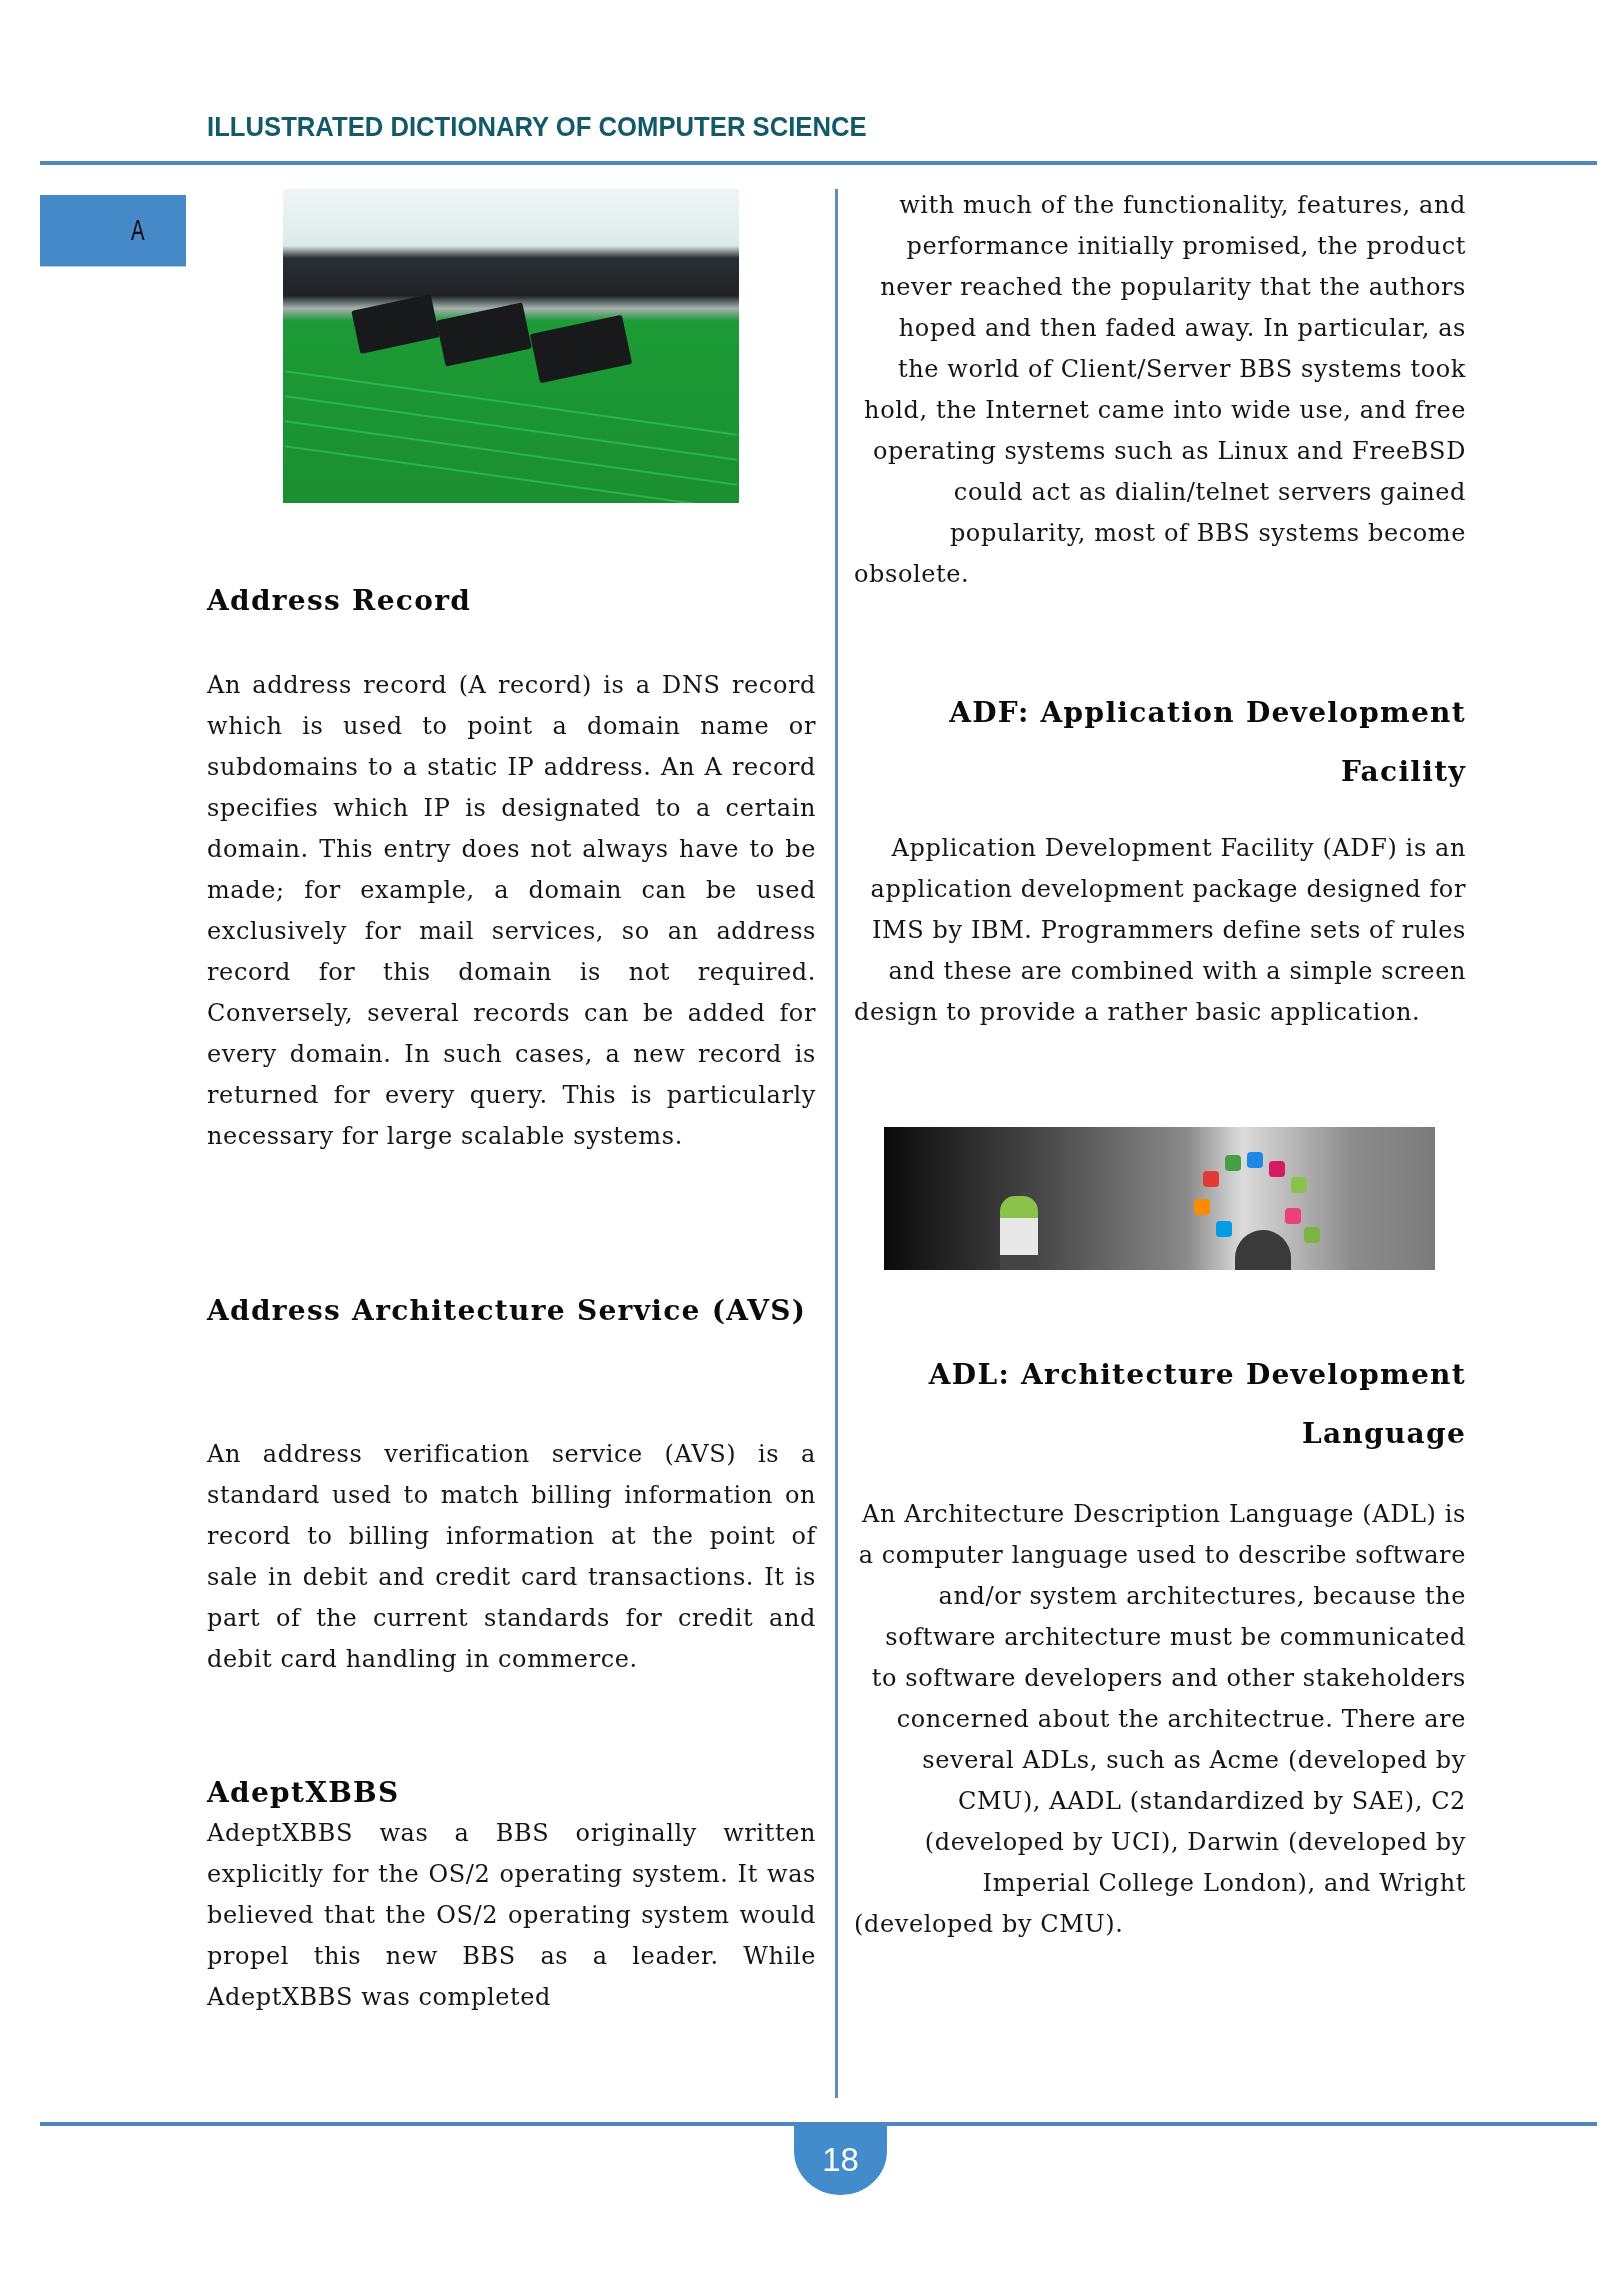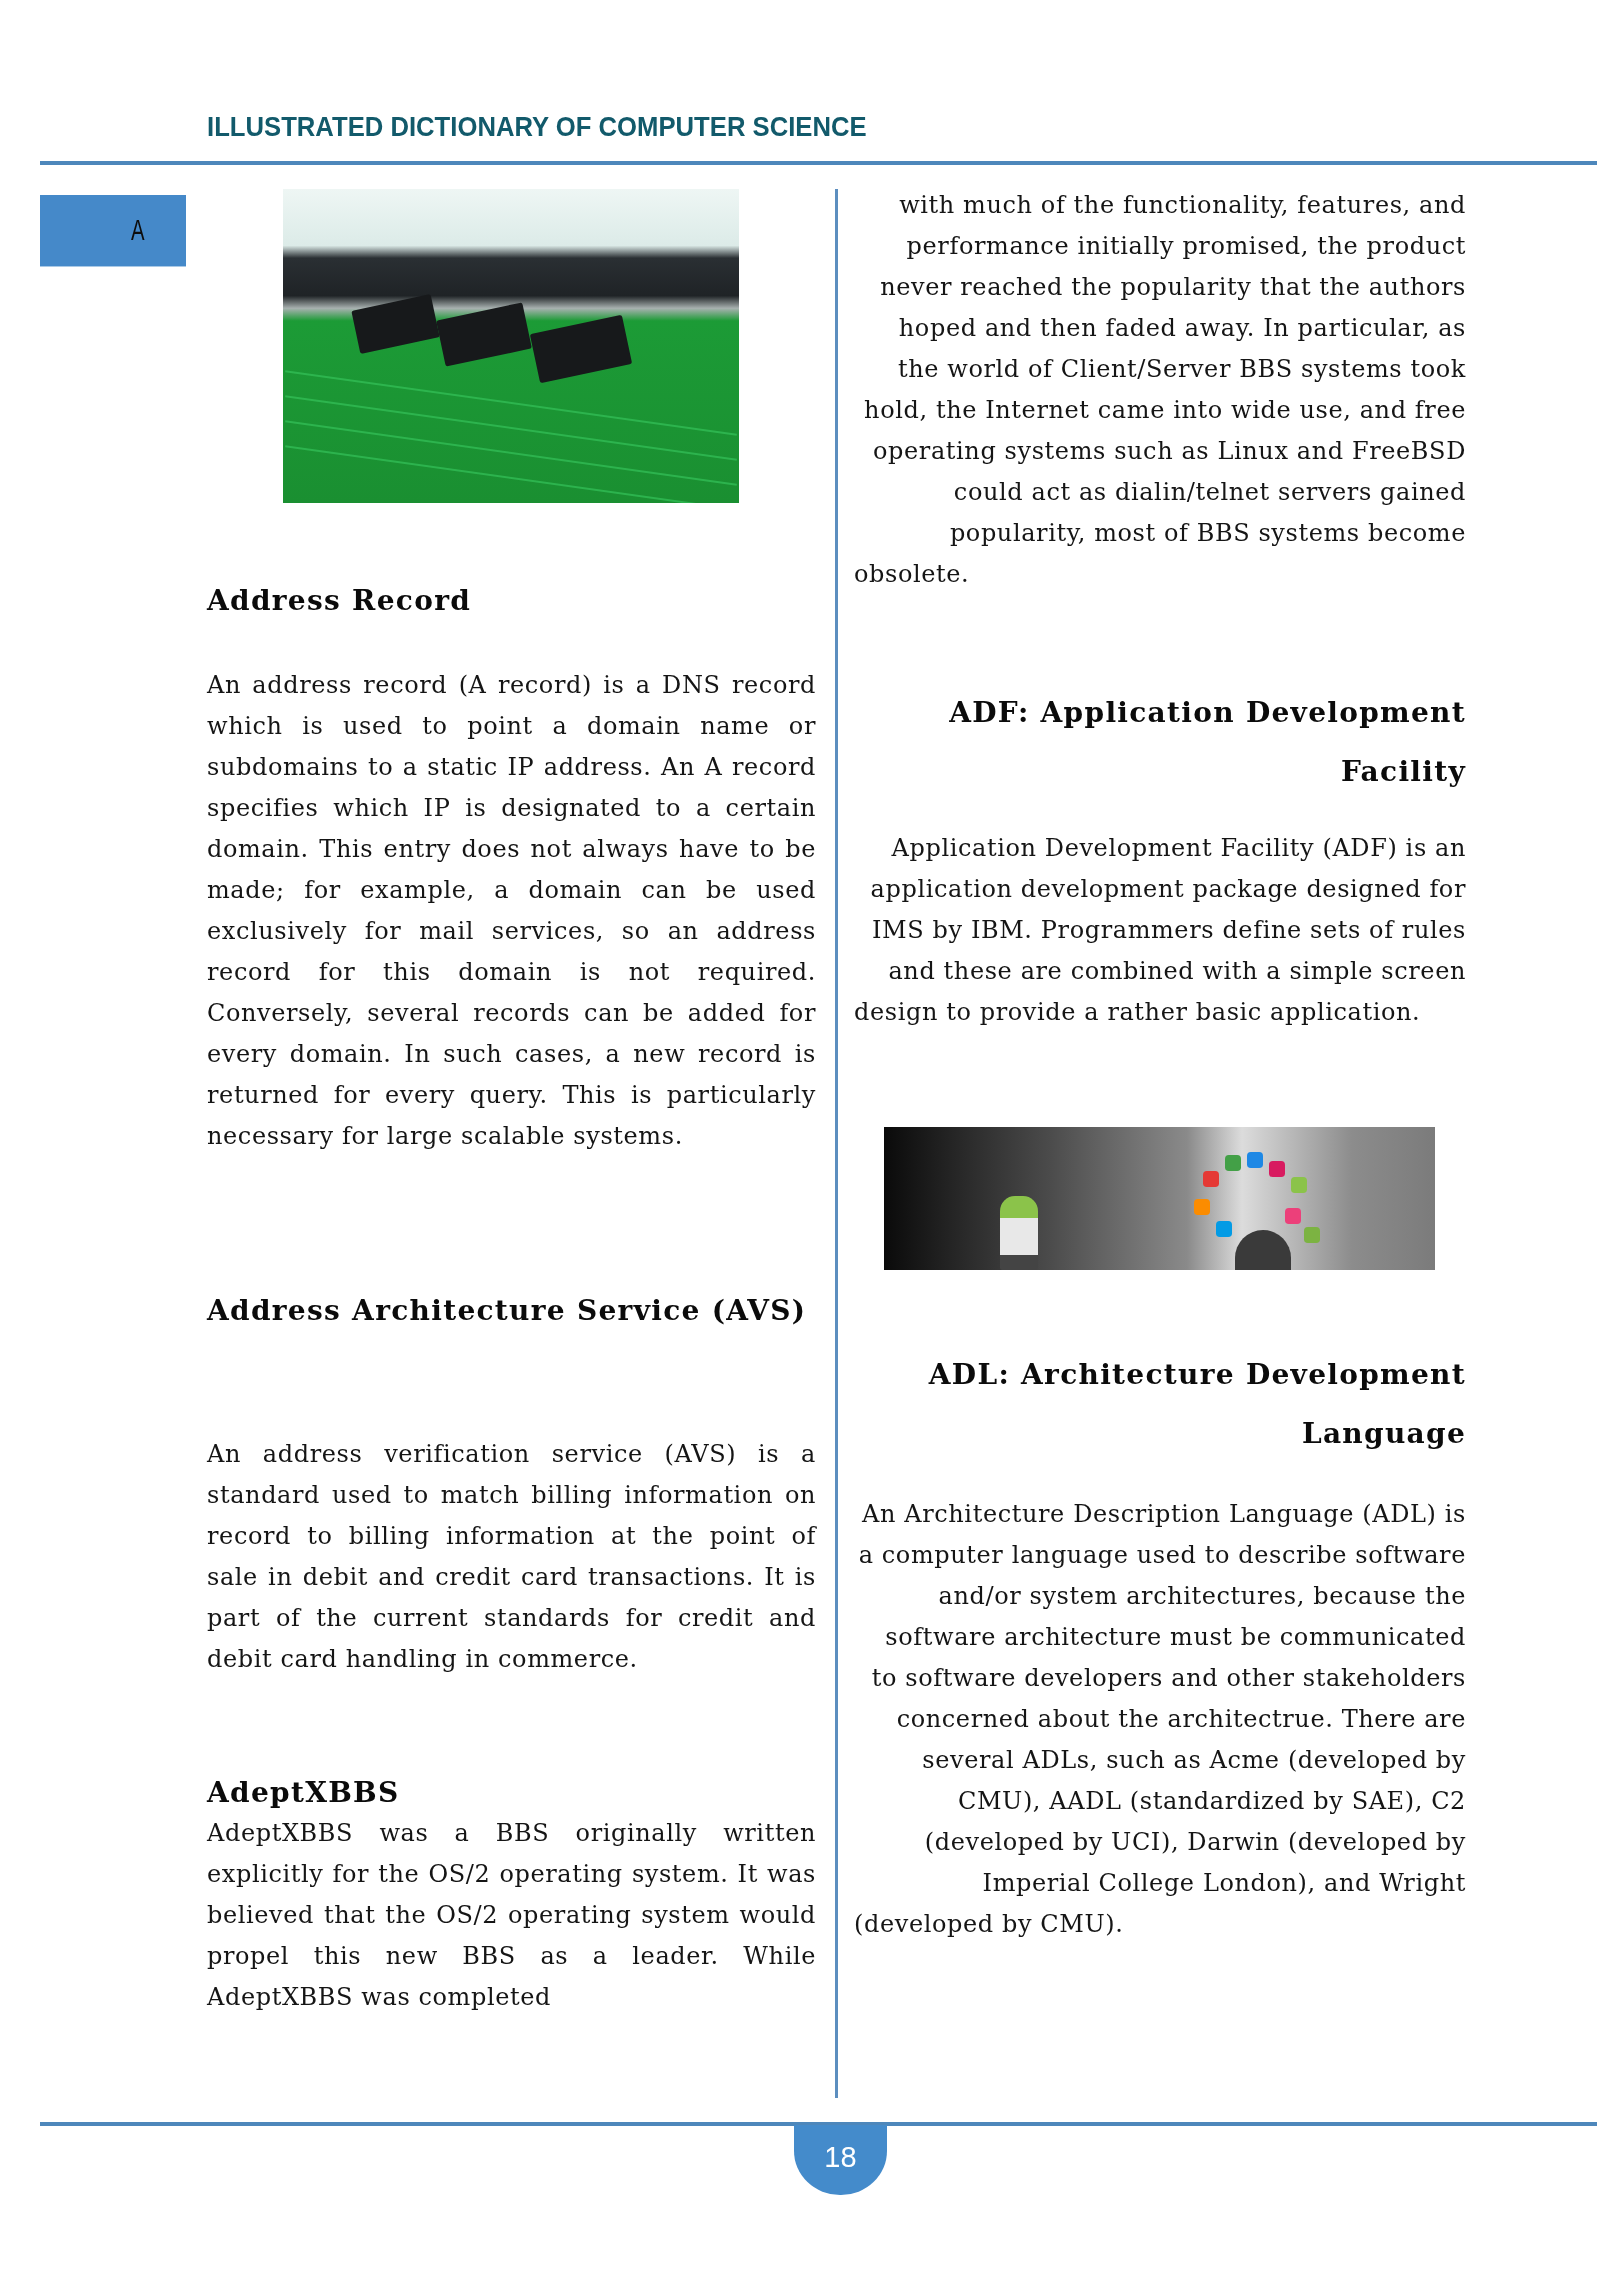--- a/index.html
+++ b/index.html
@@ -10,21 +10,21 @@
   .top-rule { position: absolute; left: 40px; top: 161px; width: 1557px; height: 3.8px; background: #4d87bb; }
   .letter-tab { position: absolute; left: 40px; top: 195px; width: 146px; height: 71px; background: #4589c9;
                 border-bottom: 1.9px solid #a9c9e6; }
   .letter-tab span { position: absolute; left: 91px; top: 19px; font-family: "Liberation Sans", sans-serif;
                      font-size: 29px; color: #0d0d0d; transform: scaleX(0.7); transform-origin: left; }
   .col-divider { position: absolute; left: 835px; top: 189px; width: 2.5px; height: 1909px; background: #5c8ebf; }
   .bottom-rule { position: absolute; left: 40px; top: 2122px; width: 1557px; height: 4.4px; background: #4d87bb; }
   .page-pill { position: absolute; left: 794px; top: 2125px; width: 93px; height: 70px; background: #448bcb;
                border-radius: 0 0 46px 46px / 0 0 44px 44px; }
   .page-pill span { position: absolute; left: 0; right: 0; top: 16.3px; text-align: center; color: #fff;
-                    font-family: "Liberation Sans", sans-serif; font-size: 29px; }
+                    font-family: "Liberation Sans", sans-serif; font-size: 33px; }
 
   .img-pcb { position: absolute; left: 283px; top: 189px; width: 456px; height: 314px; overflow: hidden;
              background: linear-gradient(180deg, #eef6f4 0%, #dcebe8 18%, #2a2f33 22%, #1f2326 34%, #a8b1b0 38%, #1c9b36 42%, #1a8f31 100%); }
   .img-pcb .chip { position: absolute; background: #17191b; border-radius: 2.5px; }
   .img-pcb .trace { position: absolute; height: 1.9px; background: #34c25a; opacity: .7; }
   .img-apps { position: absolute; left: 884px; top: 1127px; width: 551px; height: 143px; overflow: hidden;
               background: linear-gradient(90deg, #0a0a0a 0%, #4b4b4b 30%, #8a8a8a 55%, #dcdcdc 65%, #8c8c8c 85%, #7b7b7b 100%); }
   .img-apps .bot { position: absolute; left: 116px; top: 69px; width: 38px; height: 74px;
                    background: linear-gradient(180deg, #8bc34a 0 30%, #e8e8e8 30% 80%, #444 80%); border-radius: 15px 15px 2.5px 2.5px; }
   .img-apps .dot { position: absolute; width: 16.3px; height: 16.3px; border-radius: 3.8px; }

